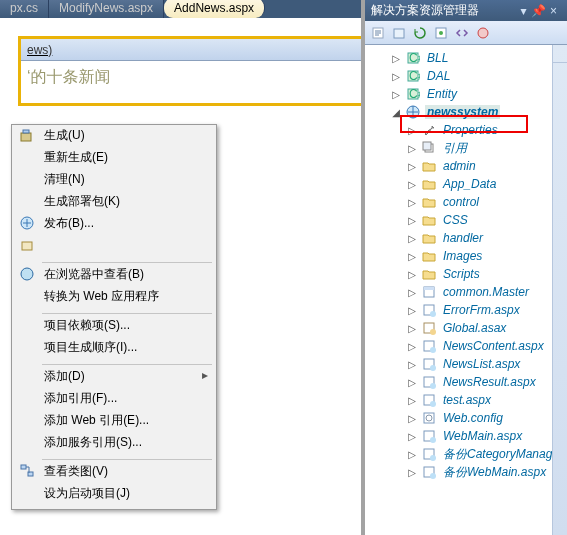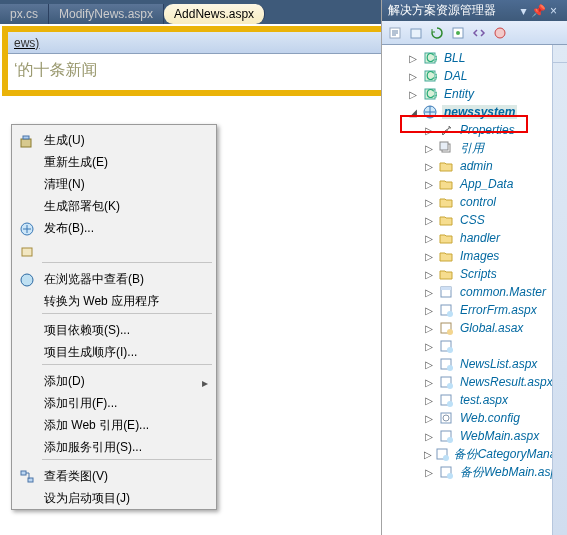--- a/index.html
+++ b/index.html
@@ -1,39 +1,39 @@
 <!DOCTYPE html>
 <html><head>
 <meta charset="utf-8">
 <style>
 * { margin: 0; padding: 0; box-sizing: border-box; font-family: "Microsoft YaHei", Tahoma, sans-serif; font-size: 12px; }
 body { background: #fff; width: 567px; height: 535px; overflow: hidden; position: relative; }
 
 
-.tabs { display: flex; background: #3e5a7a; height: 24px; align-items: flex-end; }
+.tabs { display: flex; background: #3e5a7a; height: 18px; align-items: flex-end; }
 .tab { padding: 3px 10px; color: #ccc; background: linear-gradient(#5a7496,#3e5a7a); border-right: 1px solid #2b4060; cursor: pointer; }
 .tab.active { background: linear-gradient(#fdf7e4,#f7ecc1); color: #000; border-radius: 9px; }
 
 
 .editor-bar { height: 22px; background: linear-gradient(#dae6f5,#c1d3ec); border-bottom: 1px solid #8ba0bc; display: flex; align-items: center; padding: 0 6px; color: #333; }
 .editor-bar .dd { margin-left: auto; padding: 0 4px; color: #333; }
-.editor { border: 6px solid #eab308; margin: 2px; background: #fff; height: 70px; position: relative; text-decoration: underline; }
+.editor { border: 3px solid #eab308; margin: 18px; background: #fff; height: 70px; position: relative; text-decoration: underline; }
 .page-text { position: absolute; top: 28px; left: 6px; color: #9a996f; font-size: 16px; }
 
 
 .ctx { position: absolute; left: 11px; top: 124px; width: 206px; background: #f1f1f1; border: 1px solid #9a9a9a; box-shadow: 2px 2px 4px rgba(0,0,0,.35); padding: 2px; z-index: 10; }
-.ctx-row { display: flex; align-items: flex-end; height: 22px; padding: 0 2px; }
+.ctx-row { display: flex; align-items: flex-start; height: 22px; padding: 0 2px; }
 .ctx-icon { width: 22px; height: 16px; display: flex; align-items: center; justify-content: center; }
 .ctx-label { padding-left: 6px; flex: 1; color: #000; }
 .ctx-arrow { color: #555; padding-right: 4px; }
 .sep { height: 1px; background: #c5c5c5; margin: 3px 2px 3px 28px; }
 .hl { position: absolute; border: 2px solid #e00; pointer-events: none; }
 
 
-.panel { position: absolute; top: 0; right: 0; width: 186px; height: 535px; background: #fff; border-left: 1px solid #a3a3a3; }
+.panel { position: absolute; top: 0; right: 0; width: 206px; height: 535px; background: #fff; border-left: 4px solid #a3a3a3; }
 .panel-title { height: 21px; background: linear-gradient(#4c6b92,#3e5a7a); color: #fff; display: flex; align-items: center; padding: 0 6px; }
 .panel-title .spacer { flex: 1; }
 .panel-title .wbtn { width: 15px; text-align: center; color: #cfe0f5; }
 .toolbar { height: 24px; background: linear-gradient(#e6eefb,#cdddf2); border-bottom: 1px solid #8ba0bc; display: flex; align-items: center; padding: 0 4px; gap: 3px; }
 .toolbar .ico { width: 18px; height: 18px; display: flex; align-items: center; justify-content: center; }
 
 .tree { padding: 4px 0; overflow: hidden; }
 .node { display: flex; align-items: center; height: 18px; padding-left: 10px; gap: 3px; white-space: nowrap; }
 .node .exp { width: 10px; color: #555; text-align: center; font-size: 10px; }
 .node .tico { width: 18px; height: 16px; display: flex; align-items: center; justify-content: center; }
@@ -365,20 +365,21 @@
         <span class="lbl">Global.asax</span>
       </div>
     <div class="node indent2">
         <span class="exp">▷</span>
         <span class="tico">
           <svg width="14" height="14">
             <rect x="2" y="2" width="10" height="10" fill="#fff" stroke="#7c9abd"></rect>
             <circle cx="11" cy="11" r="3" fill="#bde0f7"></circle>
           </svg>
         </span>
+        <span class="lbl">NewsContent.aspx</span>
       </div>
     <div class="node indent2">
         <span class="exp">▷</span>
         <span class="tico">
           <svg width="14" height="14">
             <rect x="2" y="2" width="10" height="10" fill="#fff" stroke="#7c9abd"></rect>
             <circle cx="11" cy="11" r="3" fill="#bde0f7"></circle>
           </svg>
         </span>
         <span class="lbl">NewsList.aspx</span>

